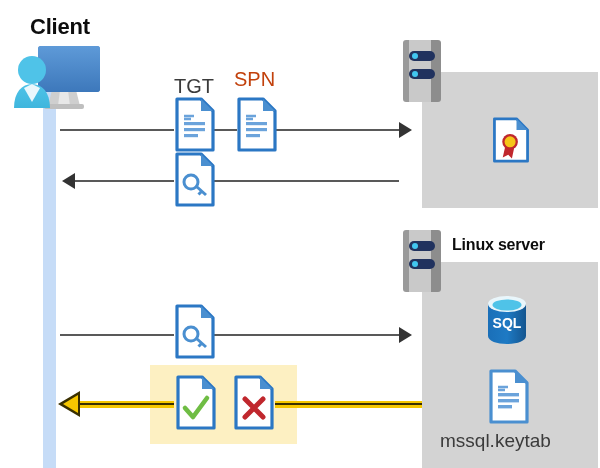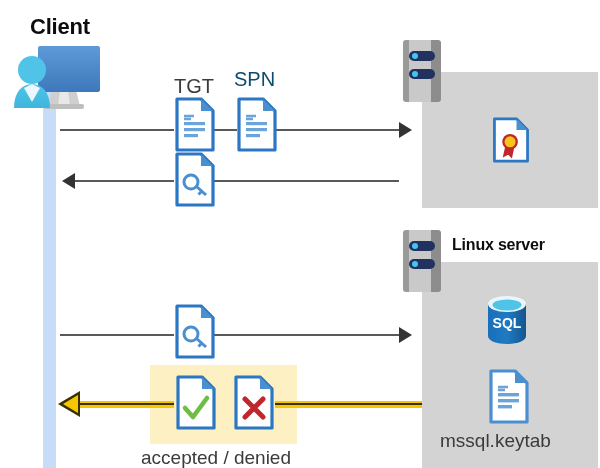--- a/index.html
+++ b/index.html
@@ -7,21 +7,21 @@
        font-family:"Liberation Sans","DejaVu Sans",sans-serif;}
   .stage{position:absolute;left:0;top:12px;width:600px;height:468px;}
   .abs{position:absolute;}
 
   
   .title-bold{font-weight:bold;color:#0d0d0d;letter-spacing:-0.2px;}
   #client-title{left:30px;top:2px;font-size:22px;}
   #dc-title{left:455px;top:2px;font-size:19px;line-height:26px;text-align:left;width:140px;}
   #linux-title{left:452px;top:224px;font-size:16px;}
   #tgt-label{left:174px;top:56px;font-size:20px;color:#3b3b3b;margin-top:7px;}
-  #spn-label{left:234px;top:56px;font-size:20px;color:#0c4a6e;}
+  #spn-label{left:234px;top:56px;font-size:20px;color:#c2410c;}
   #keytab-label{left:440px;top:418px;font-size:19px;color:#3b3b3b;}
   #verdict-label{left:141px;top:435px;font-size:19px;color:#3b3b3b;}
 
   
   .graybox{background:#d3d3d3;}
   #dc-box{left:422px;top:60px;width:176px;height:136px;}
   #linux-box{left:422px;top:250px;width:176px;height:207px;}
   #highlight-box{left:150px;top:353px;width:147px;height:79px;background:#fdf0c2;}
 
   
@@ -224,15 +224,14 @@
   </div>
 
   <div class="abs" style="left:234px;top:363px;">
     <svg class="icon" width="40" height="55" viewBox="0 0 40 55">
       <path d="M2 2 H26 L38 14 V53 H2 Z" fill="#ffffff" stroke="#2b77c4" stroke-width="3.2" stroke-linejoin="round"></path>
       <path d="M26 2 L38 14 H26 Z" fill="#4a8fd0"></path>
       <path d="M11 24 L29 42 M29 24 L11 42" stroke="#c0272d" stroke-width="5" stroke-linecap="round"></path>
     </svg>
   </div>
 
-  <div class="abs" id="verdict-label">accepted / denied</div>
 
 </div>
 
 </body></html>

